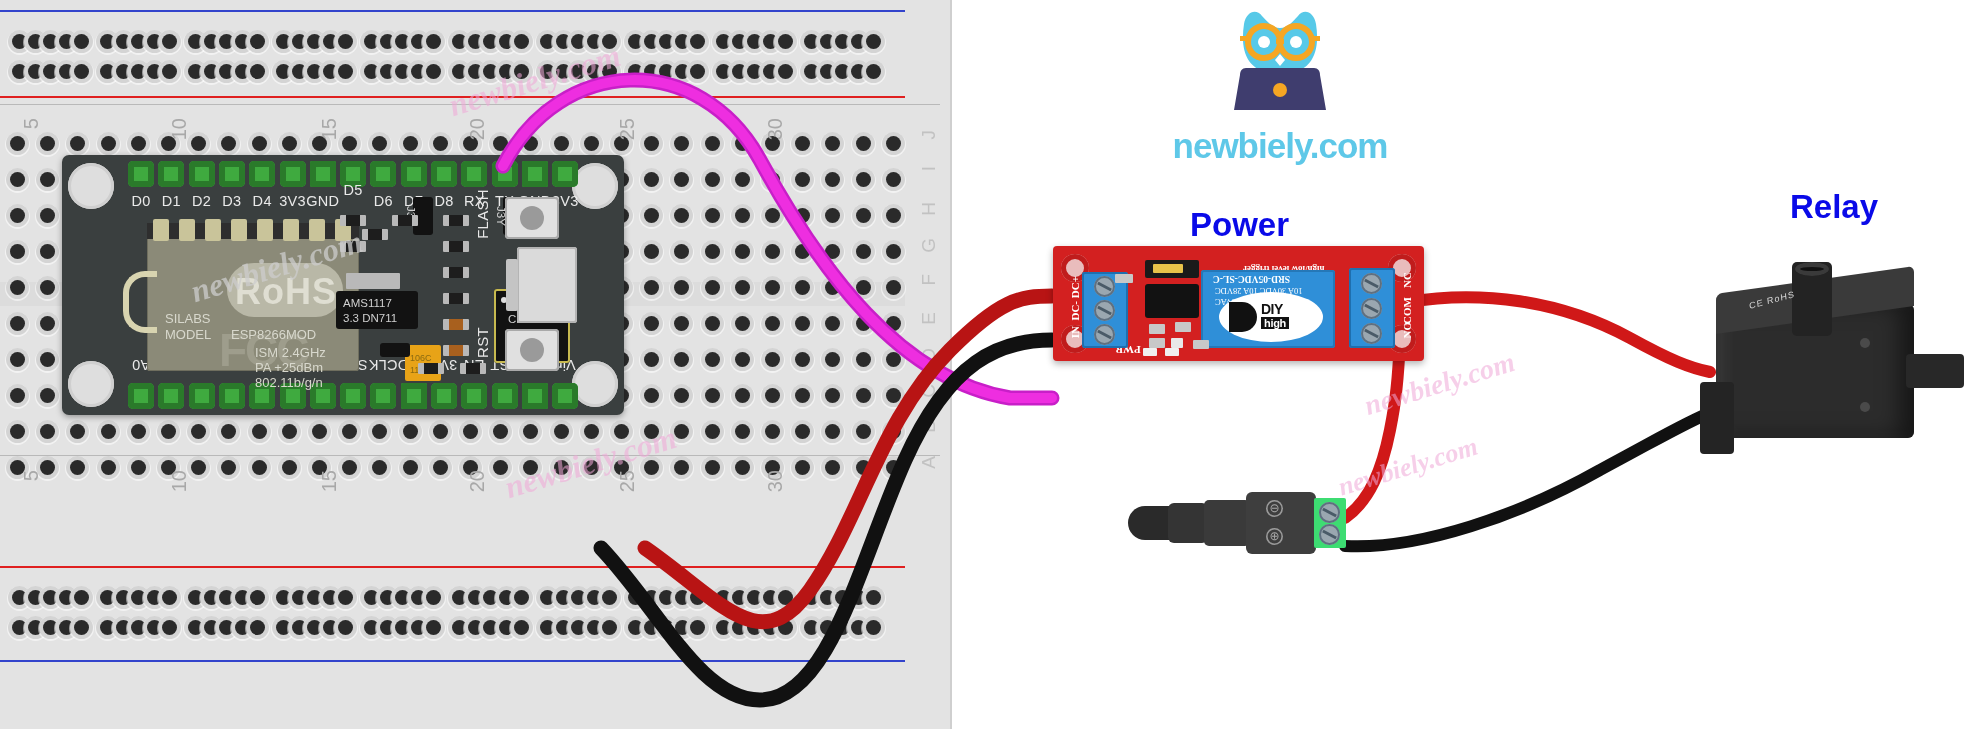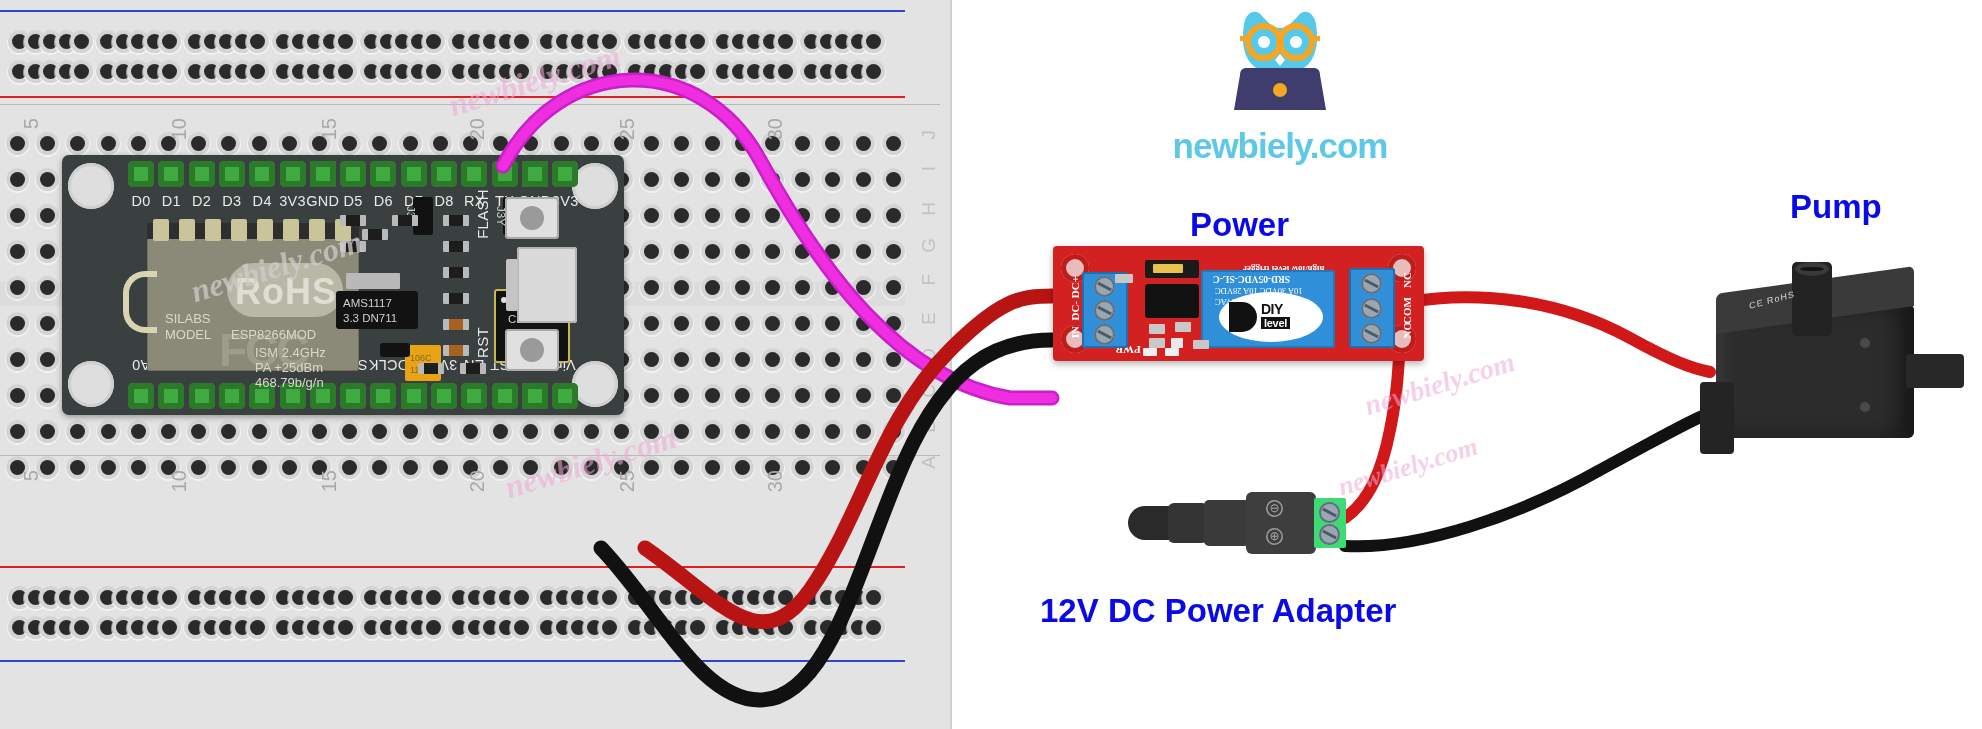--- a/index.html
+++ b/index.html
@@ -725,21 +725,21 @@
         <div class="esp-pin" style="left: 490.2px; top: 228px;"></div>
       </div>
     <div id="esp-labels-top">
         <div class="esp-label" style="left: 61px; top: 38px; width: 36px; text-align: center;">D0</div>
         <div class="esp-label" style="left: 91.3px; top: 38px; width: 36px; text-align: center;">D1</div>
         <div class="esp-label" style="left: 121.6px; top: 38px; width: 36px; text-align: center;">D2</div>
         <div class="esp-label" style="left: 151.9px; top: 38px; width: 36px; text-align: center;">D3</div>
         <div class="esp-label" style="left: 182.2px; top: 38px; width: 36px; text-align: center;">D4</div>
         <div class="esp-label" style="left: 212.5px; top: 38px; width: 36px; text-align: center;">3V3</div>
         <div class="esp-label" style="left: 242.8px; top: 38px; width: 36px; text-align: center;">GND</div>
-        <div class="esp-label" style="left: 273.1px; top: 38px; width: 36px; text-align: center;">D5</div>
+        <div class="esp-label" style="left: 273.1px; top: 27px; width: 36px; text-align: center;">D5</div>
         <div class="esp-label" style="left: 303.4px; top: 38px; width: 36px; text-align: center;">D6</div>
         <div class="esp-label" style="left: 333.7px; top: 38px; width: 36px; text-align: center;">D7</div>
         <div class="esp-label" style="left: 364px; top: 38px; width: 36px; text-align: center;">D8</div>
         <div class="esp-label" style="left: 394.3px; top: 38px; width: 36px; text-align: center;">RX</div>
         <div class="esp-label" style="left: 424.6px; top: 38px; width: 36px; text-align: center;">TX</div>
         <div class="esp-label" style="left: 454.9px; top: 38px; width: 36px; text-align: center;">GND</div>
         <div class="esp-label" style="left: 485.2px; top: 38px; width: 36px; text-align: center;">3V3</div>
       </div>
     <div id="esp-labels-bottom">
         <div class="esp-label flip" style="left: 61px; top: 202px; width: 36px; text-align: center;">A0</div>
@@ -771,21 +771,21 @@
       <div class="mod-pad" style="left:188px;top:-4px;"></div>
       <div class="antenna" style="left:-24px;top:48px;width:34px;height:62px;"></div>
       <div class="wifi-oval"></div>
       <div class="wifi-text">RoHS</div>
       <div class="fcc-text">FCC</div>
       <div class="mod-txt" style="left:18px;top:88px;">SILABS</div>
       <div class="mod-txt" style="left:18px;top:104px;">MODEL</div>
       <div class="mod-txt" style="left:84px;top:104px;">ESP8266MOD</div>
       <div class="mod-txt" style="left:108px;top:122px;">ISM 2.4GHz</div>
       <div class="mod-txt" style="left:108px;top:137px;">PA  +25dBm</div>
-      <div class="mod-txt" style="left:108px;top:152px;">468.79b/g/n</div>
+      <div class="mod-txt" style="left:108px;top:152px;">802.11b/g/n</div>
     </div>
 
     <div class="chip" style="left:274px;top:136px;width:82px;height:38px;">
       <div class="ct" style="left:7px;top:6px;">AMS1117</div>
       <div class="ct" style="left:7px;top:21px;">3.3    DN711</div>
     </div>
     <div class="smd" style="left:284px;top:118px;width:54px;height:16px;"></div>
 
     <div class="chip" style="left:432px;top:134px;width:76px;height:74px;box-shadow:0 0 0 2px #c7b94f inset;">
       <div class="ct" style="left:18px;top:8px;">SILABS</div>
@@ -905,21 +905,21 @@
         <div class="relay-txt b" style="left: 348px; top: 76px; font-size: 11px; writing-mode: vertical-rl; transform: rotate(180deg);">NO</div>
       </div>
 
     <div id="relay-can">
       <div class="can-txt" style="left:12px;top:4px;font-size:9.5px;font-weight:bold;">SRD-05VDC-SL-C</div>
       <div class="can-txt" style="left:14px;top:16px;">10A 30VDC  10A 28VDC</div>
       <div class="can-txt" style="left:14px;top:27px;">10A 250VAC  10A 125VAC</div>
       <div id="diy-oval">
         <div class="diy-d"></div>
         <div class="diy-txt">DIY</div>
-        <div class="diy-sub">level</div>
+        <div class="diy-sub">high</div>
       </div>
     </div>
 
     <div class="jumper" style="left:92px;top:14px;width:54px;height:18px;"></div>
     <div style="position:absolute;left:100px;top:18px;width:30px;height:9px;background:#e8c24a;border-radius:1px;"></div>
     <div class="chip" style="left:92px;top:38px;width:54px;height:34px;"></div>
     <div class="relay-smd" style="left:96px;top:78px;width:16px;height:10px;"></div>
     <div class="relay-smd" style="left:122px;top:76px;width:16px;height:10px;"></div>
     <div class="relay-smd" style="left:96px;top:92px;width:16px;height:10px;"></div>
     <div class="relay-smd" style="left:118px;top:92px;width:12px;height:10px;background:#e8e8e8;"></div>
@@ -953,22 +953,21 @@
          box-shadow:inset 0 0 0 5px #3a3a3a;"></div>
     <div class="pump-body" style="left:206px;top:92px;width:58px;height:34px;background:#282828;border-radius:4px;"></div>
     <div class="pump-body" style="left:0px;top:120px;width:34px;height:72px;background:#242424;border-radius:4px;"></div>
     <div style="position:absolute;left:30px;top:24px;width:84px;height:28px;transform:skewY(-9deg) rotate(-6deg);
          color:#d8d8d8;font-size:9px;text-align:center;line-height:28px;letter-spacing:1px;">CE RoHS</div>
     <div style="position:absolute;left:160px;top:76px;width:10px;height:10px;border-radius:50%;background:#4a4a4a;"></div>
     <div style="position:absolute;left:160px;top:140px;width:10px;height:10px;border-radius:50%;background:#4a4a4a;"></div>
   </div>
 
   <div class="big-label" style="left:1190px;top:206px;font-size:33px;">Power</div>
-  <div class="big-label" style="left:1790px;top:188px;font-size:33px;">Pump</div>
-  <div class="big-label" style="left:1040px;top:592px;font-size:33px;">12V DC Power Adapter</div>
+  <div class="big-label" style="left:1790px;top:188px;font-size:33px;">Relay</div>
 
   <div id="logo-wrap">
     <svg width="160" height="118" viewBox="0 0 160 118" style="display:block;margin:0 auto;">
 
       <path d="M44 18 C46 6 56 2 62 10 C68 16 72 22 80 22 C88 22 92 16 98 10 C104 2 114 6 116 18
                C120 44 114 68 80 68 C46 68 40 44 44 18 Z" fill="#57c9e8"></path>
 
       <circle cx="64" cy="36" r="16" fill="none" stroke="#f5a623" stroke-width="6"></circle>
       <circle cx="96" cy="36" r="16" fill="none" stroke="#f5a623" stroke-width="6"></circle>
       <rect x="76" y="33" width="8" height="5" fill="#f5a623"></rect>

